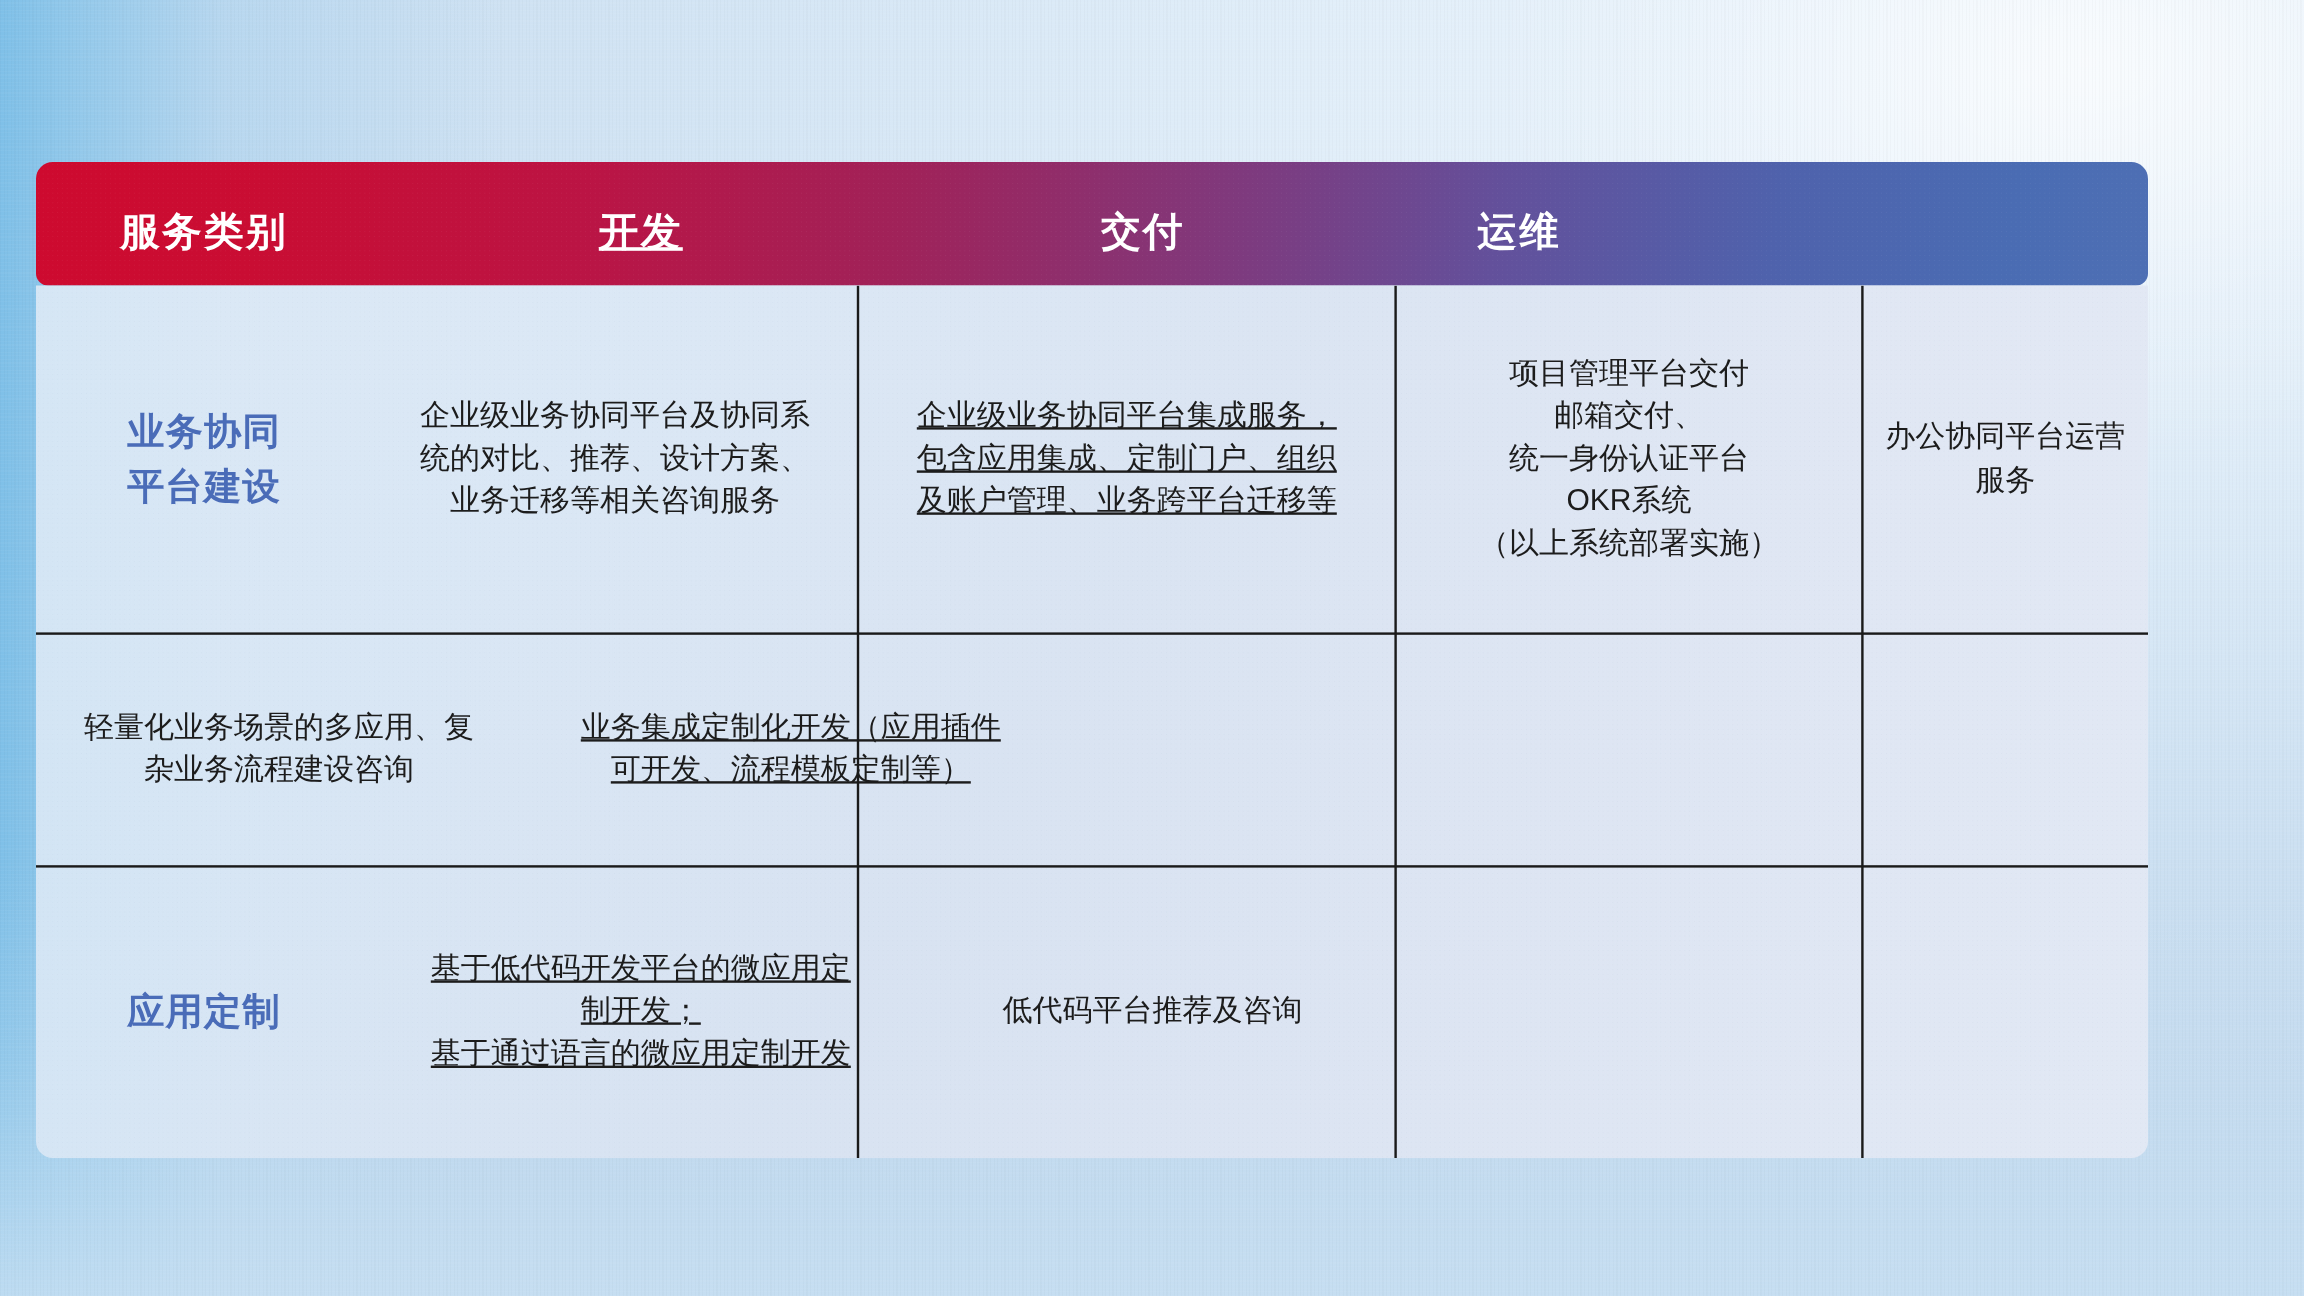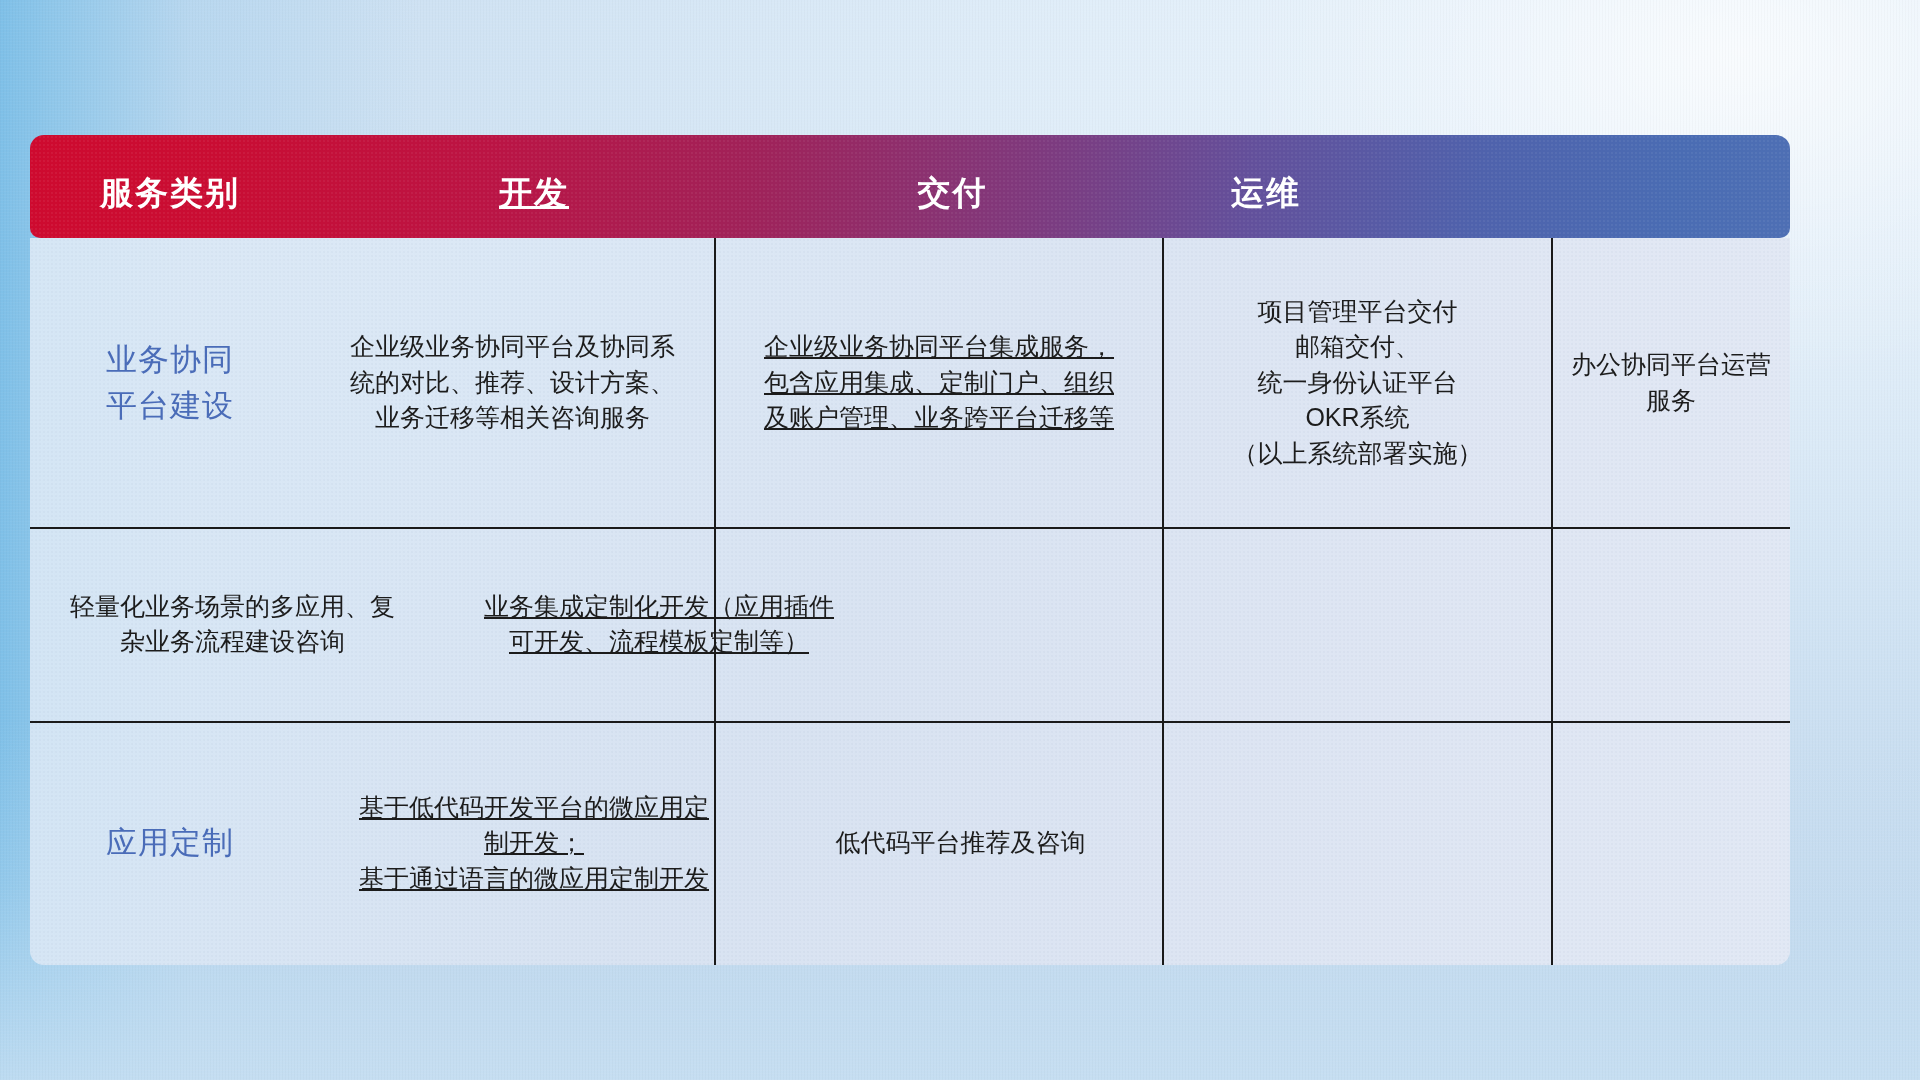--- a/index.html
+++ b/index.html
@@ -137,21 +137,21 @@
     text-align:center;
     padding:0 14px;
     color:#1c1c1c;
     font-size:25px;
     line-height:1.42;
     white-space:pre-line;
     border-radius:32px;
   }
   .cell.label {
     color:#4a6cb8;
-    font-weight:normal;
+    font-weight:bold;
     font-size:31px;
     line-height:1.48;
     letter-spacing:1px;
   }
   .cell.empty { }
 </style>
 </head>
 <body>
 
 <div id="bg-base"></div>

